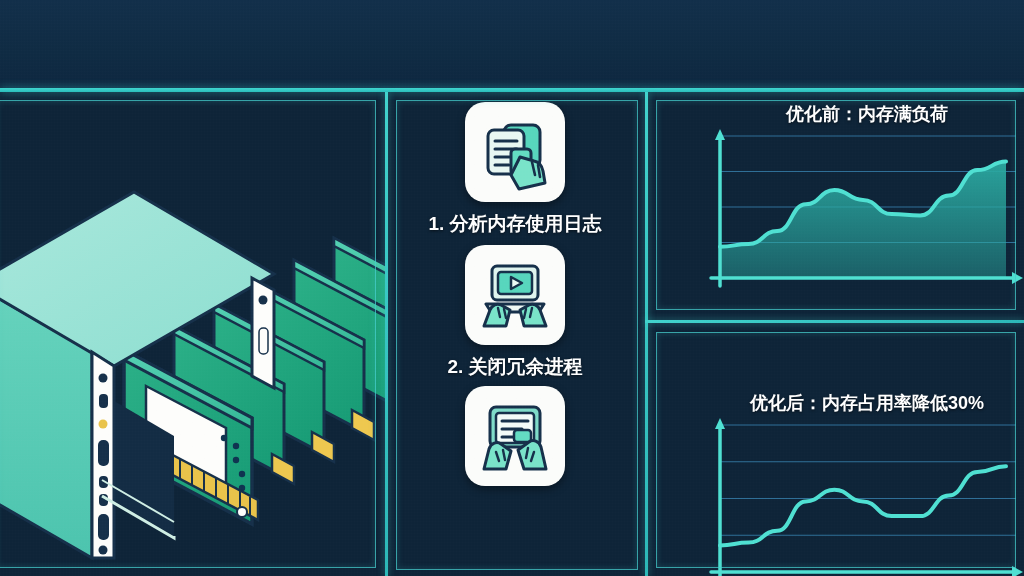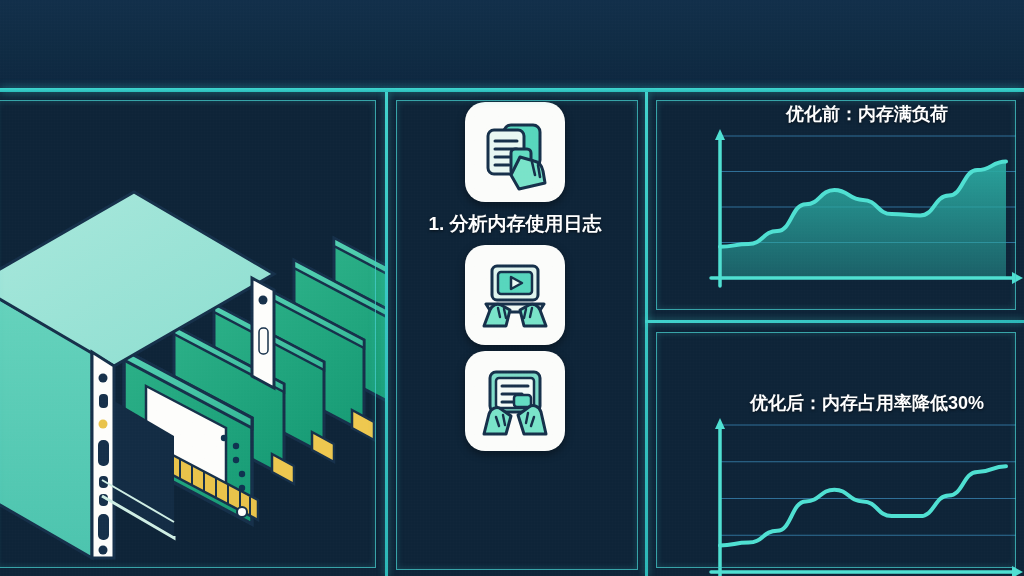--- a/index.html
+++ b/index.html
@@ -245,20 +245,21 @@
             <path d="M70 70 l-6 -16 c-2 -5 -7 -7 -11 -5 l-9 5 4 16 z" fill="#79e3c9" stroke="#16304a" stroke-width="3" stroke-linejoin="round"></path>
             <g stroke="#16304a" stroke-width="2.4" stroke-linecap="round">
               <line x1="22" y1="52" x2="24" y2="61"></line>
               <line x1="28" y1="53" x2="30" y2="62"></line>
               <line x1="56" y1="52" x2="54" y2="61"></line>
               <line x1="50" y1="53" x2="48" y2="62"></line>
             </g>
           </svg>
         </span>
       </div>
+      <div class="step-label">2. 关闭冗余进程</div>
     </div>
 
     <div class="gap2"></div>
 
     <div class="step">
       <div class="tile">
         <span>
           <svg width="78" height="78" viewBox="0 0 78 78" xmlns="http://www.w3.org/2000/svg">
             <rect x="14" y="10" width="50" height="40" rx="6" fill="#7fdcc9" stroke="#16304a" stroke-width="3"></rect>
             <rect x="20" y="16" width="38" height="30" rx="3" fill="#f3fbf8" stroke="#16304a" stroke-width="2.5"></rect>

